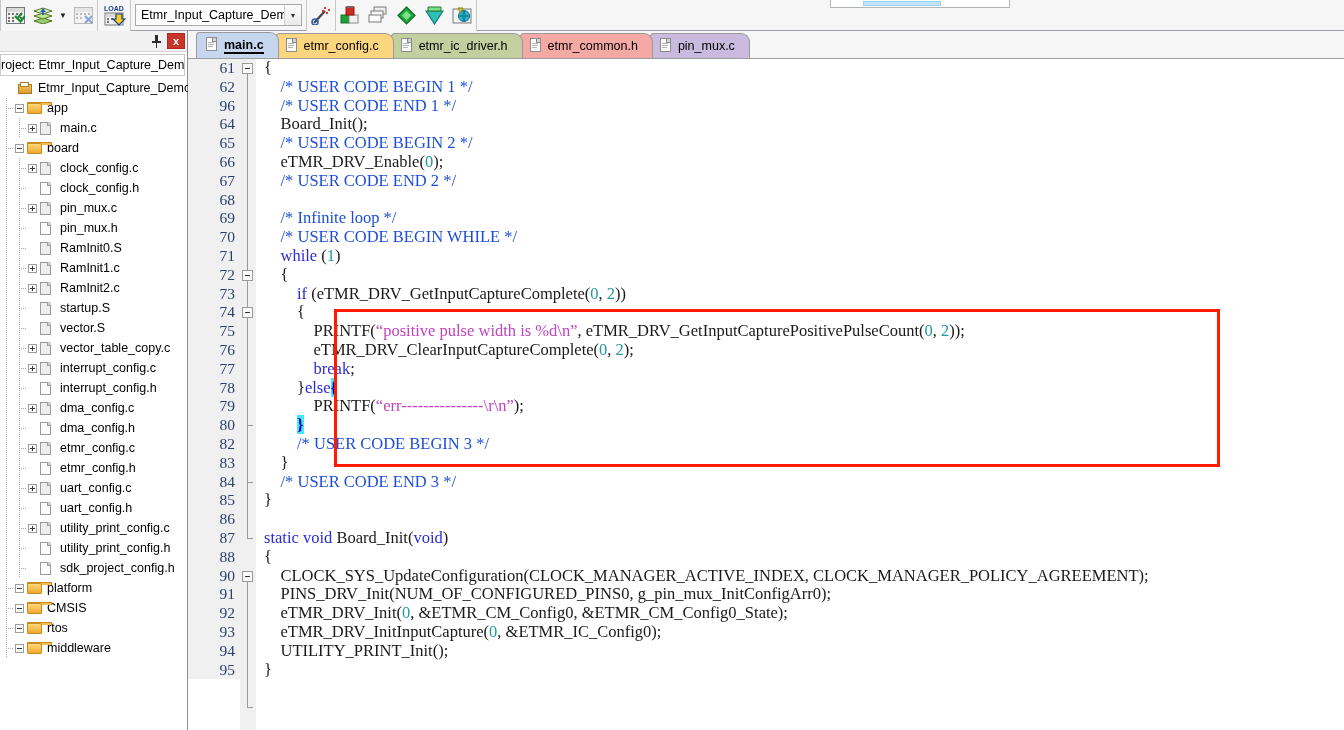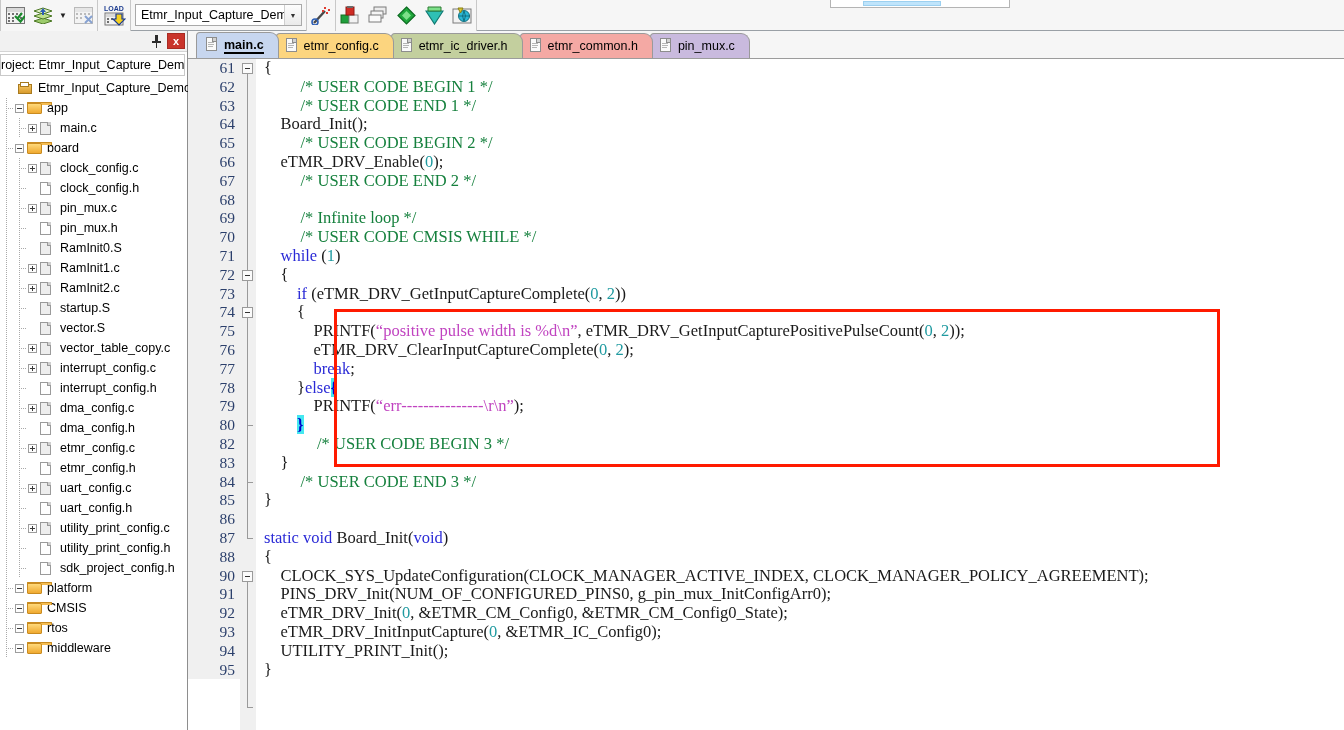--- a/index.html
+++ b/index.html
@@ -289,21 +289,21 @@
     border: 1px solid #9a9a9a; background: #fbfbfb; left: 54px;
   }
   .foldbox::before {
     content:""; position:absolute; left:2px; top:4px; width:5px; height:1px; background:#333;
   }
   .foldend {
     position:absolute; left:59px; width:6px; height:1px; background:#9a9a9a;
   }
 
   
-  .c-com  { color: #15803d; margin-left: 20px; }
+  .c-com  { color: #1d4ed8; }
   .c-kw   { color: #2a2ad6; }
   .c-num  { color: #1f9aa0; }
   .c-str  { color: #c043c0; }
   .c-pln  { color: #1a1a1a; }
   .c-brace-hl { background: #45e8f0; color: #0000cc; font-weight: bold; }
 
   .redbox {
     position: absolute;
     border: 3px solid #ff1a00;
     pointer-events: none;
@@ -901,28 +901,28 @@
               </g>
             </svg></span>
           <span class="tlab">pin_mux.c</span>
         </div>
       </div>
     <div class="codearea">
       <div class="gutterstrip"></div>
       <div id="codelines">
           <div class="coderow"><div class="gutter">61</div><div class="foldcol"></div><div class="codetext"><span class="c-pln">{</span></div></div>
           <div class="coderow"><div class="gutter">62</div><div class="foldcol"></div><div class="codetext"><span class="c-pln">    </span><span class="c-com">/* USER CODE BEGIN 1 */</span></div></div>
-          <div class="coderow"><div class="gutter">63</div><div class="foldcol"></div><div class="codetext"><span class="c-pln">    </span><span class="c-com">/* USER CODE END 1 */</span></div></div>
+          <div class="coderow"><div class="gutter">96</div><div class="foldcol"></div><div class="codetext"><span class="c-pln">    </span><span class="c-com">/* USER CODE END 1 */</span></div></div>
           <div class="coderow"><div class="gutter">64</div><div class="foldcol"></div><div class="codetext"><span class="c-pln">    Board_Init();</span></div></div>
           <div class="coderow"><div class="gutter">65</div><div class="foldcol"></div><div class="codetext"><span class="c-pln">    </span><span class="c-com">/* USER CODE BEGIN 2 */</span></div></div>
           <div class="coderow"><div class="gutter">66</div><div class="foldcol"></div><div class="codetext"><span class="c-pln">    eTMR_DRV_Enable(</span><span class="c-num">0</span><span class="c-pln">);</span></div></div>
           <div class="coderow"><div class="gutter">67</div><div class="foldcol"></div><div class="codetext"><span class="c-pln">    </span><span class="c-com">/* USER CODE END 2 */</span></div></div>
           <div class="coderow"><div class="gutter">68</div><div class="foldcol"></div><div class="codetext"></div></div>
           <div class="coderow"><div class="gutter">69</div><div class="foldcol"></div><div class="codetext"><span class="c-pln">    </span><span class="c-com">/* Infinite loop */</span></div></div>
-          <div class="coderow"><div class="gutter">70</div><div class="foldcol"></div><div class="codetext"><span class="c-pln">    </span><span class="c-com">/* USER CODE CMSIS WHILE */</span></div></div>
+          <div class="coderow"><div class="gutter">70</div><div class="foldcol"></div><div class="codetext"><span class="c-pln">    </span><span class="c-com">/* USER CODE BEGIN WHILE */</span></div></div>
           <div class="coderow"><div class="gutter">71</div><div class="foldcol"></div><div class="codetext"><span class="c-pln">    </span><span class="c-kw">while</span><span class="c-pln"> (</span><span class="c-num">1</span><span class="c-pln">)</span></div></div>
           <div class="coderow"><div class="gutter">72</div><div class="foldcol"></div><div class="codetext"><span class="c-pln">    {</span></div></div>
           <div class="coderow"><div class="gutter">73</div><div class="foldcol"></div><div class="codetext"><span class="c-pln">        </span><span class="c-kw">if</span><span class="c-pln"> (eTMR_DRV_GetInputCaptureComplete(</span><span class="c-num">0</span><span class="c-pln">, </span><span class="c-num">2</span><span class="c-pln">))</span></div></div>
           <div class="coderow"><div class="gutter">74</div><div class="foldcol"></div><div class="codetext"><span class="c-pln">        {</span></div></div>
           <div class="coderow"><div class="gutter">75</div><div class="foldcol"></div><div class="codetext"><span class="c-pln">            PRINTF(</span><span class="c-str">“positive pulse width is %d\n”</span><span class="c-pln">, eTMR_DRV_GetInputCapturePositivePulseCount(</span><span class="c-num">0</span><span class="c-pln">, </span><span class="c-num">2</span><span class="c-pln">));</span></div></div>
           <div class="coderow"><div class="gutter">76</div><div class="foldcol"></div><div class="codetext"><span class="c-pln">            eTMR_DRV_ClearInputCaptureComplete(</span><span class="c-num">0</span><span class="c-pln">, </span><span class="c-num">2</span><span class="c-pln">);</span></div></div>
           <div class="coderow"><div class="gutter">77</div><div class="foldcol"></div><div class="codetext"><span class="c-pln">            </span><span class="c-kw">break</span><span class="c-pln">;</span></div></div>
           <div class="coderow"><div class="gutter">78</div><div class="foldcol"></div><div class="codetext"><span class="c-pln">        }</span><span class="c-kw">else</span><span class="c-brace-hl">{</span></div></div>
           <div class="coderow"><div class="gutter">79</div><div class="foldcol"></div><div class="codetext"><span class="c-pln">            PRINTF(</span><span class="c-str">“err---------------\r\n”</span><span class="c-pln">);</span></div></div>
           <div class="coderow"><div class="gutter">80</div><div class="foldcol"></div><div class="codetext"><span class="c-pln">        </span><span class="c-brace-hl">}</span></div></div>

